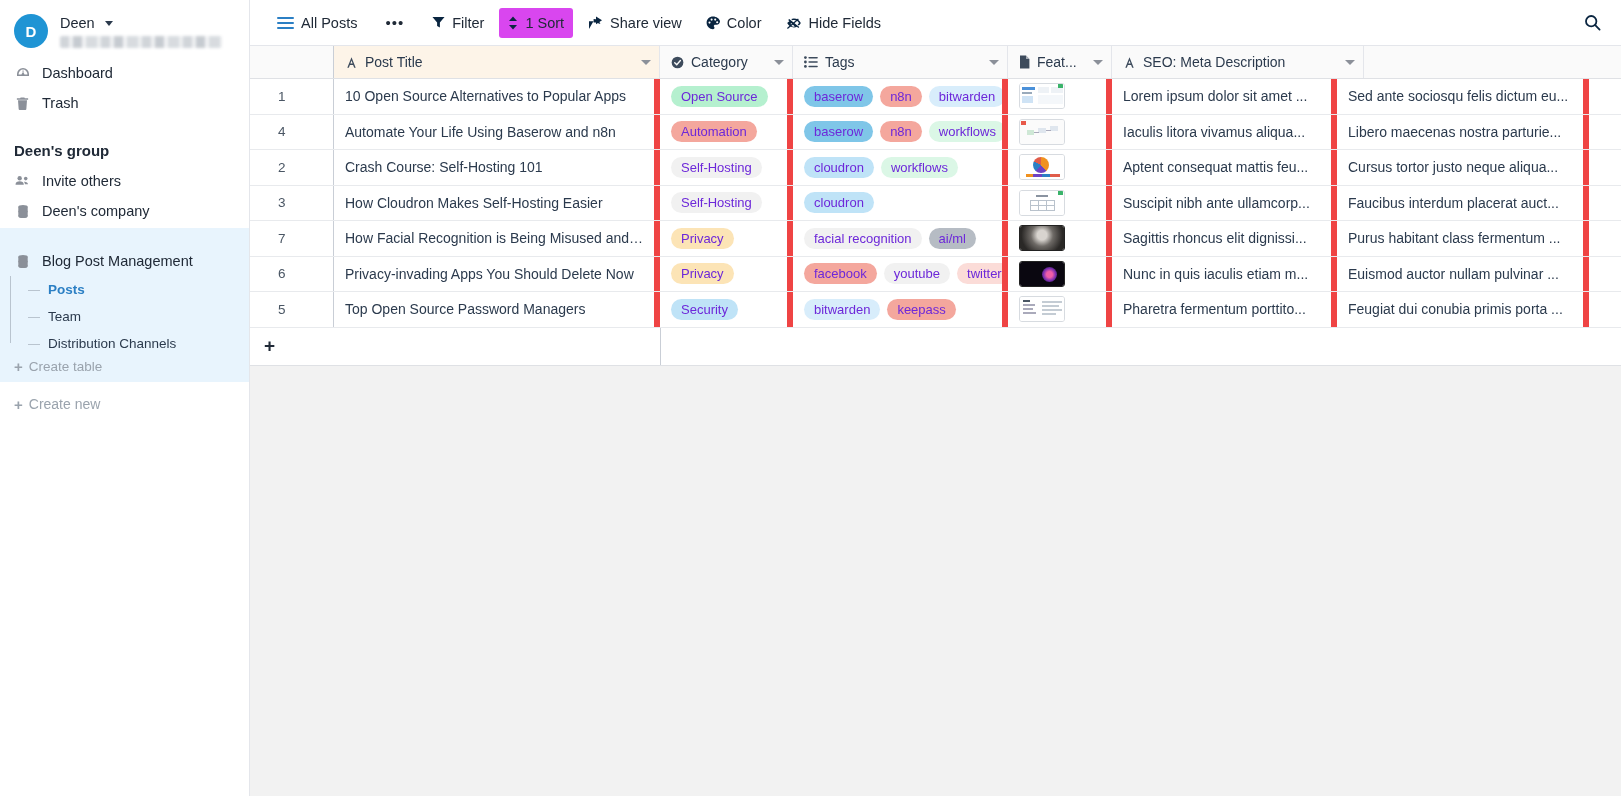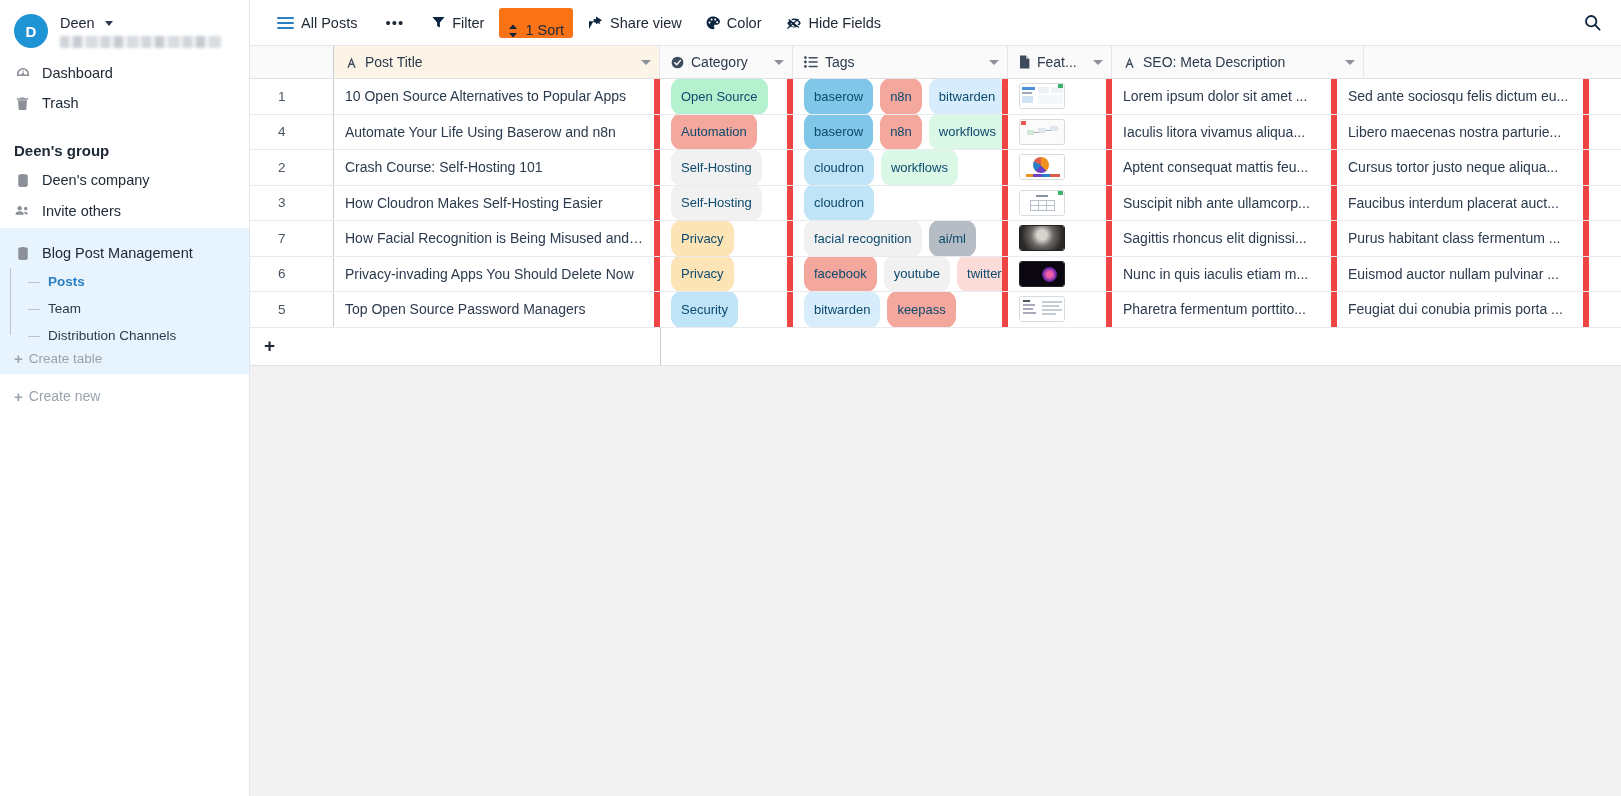--- a/index.html
+++ b/index.html
@@ -45,21 +45,21 @@
   }
   .nav-ico { width: 17px; display:flex; align-items:center; justify-content:center;
              color: #8b9099; flex: 0 0 17px; }
   .nav-ico svg { display: block; }
 
   .group-title {
     font-size: 15px; font-weight: bold; color: #202a37;
     padding: 8px 14px 6px 14px; margin-top: 16px;
   }
 
-  .db-block { background: #e8f4fd; padding: 10px 0 4px 0; margin-top: 2px; }
+  .db-block { background: #e8f4fd; padding: 18px 0 4px 0; margin-top: 2px; }
   .db-head { display:flex; align-items:center; gap:11px; padding: 7px 14px; font-size: 14.5px; cursor: pointer; }
   .tables { padding-left: 18px; position: relative; }
   .table-row-item {
     position: relative; font-size: 13.5px; color: #2b3a4d;
     padding: 6px 0 6px 30px; cursor: pointer;
   }
   .table-row-item.active { color: #2b7fc4; font-weight: bold; }
   .tables::before {
     content:""; position:absolute; left: 10px; top: 0; bottom: 14px;
     width: 1px; background: #b9c4cf;
@@ -85,21 +85,21 @@
   
   #toolbar {
     height: 46px; min-height: 46px; display: flex; align-items: center;
     padding: 0 14px 0 18px; border-bottom: 1px solid #e4e6eb; background: #fff;
   }
   .tb-btn {
     display:flex; align-items:center; gap: 7px; height: 30px;
     padding: 0 9px; margin-right: 6px; border-radius: 3px;
     font-size: 14.5px; color: #202a37; cursor: pointer; white-space: nowrap;
   }
-  .tb-btn.sorted { background: #f97316; align-items: flex-end; }
+  .tb-btn.sorted { background: #d946ef; }
   .tb-ico { display:flex; align-items:center; color:#0a2540; }
   .tb-ico.blue { color: #2b7fc4; }
   .tb-dots { color:#202a37; font-size: 15px; letter-spacing: 1px; padding: 0 4px; }
   .tb-spacer { flex: 1; }
   .search-btn { padding: 0 6px; cursor:pointer; display:flex; align-items:center; }
 
   
   #gridwrap { flex:1; position: relative; overflow: hidden; background: #f2f2f2; }
   #grid { position:absolute; inset:0; }
 
@@ -130,23 +130,23 @@
     font-size: 13.5px; color: #4a5664;
   }
   .cell {
     display:flex; align-items:center; padding: 0 10px 0 11px;
     border-right: 6px solid #ef4444; font-size: 14px; color: #2b3a4d;
     overflow: hidden; white-space: nowrap;
   }
   .cell .txt { overflow:hidden; text-overflow: ellipsis; white-space: nowrap; }
 
   .chip {
-    display:inline-flex; align-items:center; height: 37px;
+    display:inline-flex; align-items:center; height: 21px;
     padding: 0 10px; border-radius: 11px; font-size: 13px;
-    color: #0c4a6e; white-space: nowrap; flex: 0 0 auto;
+    color: #6d28d9; white-space: nowrap; flex: 0 0 auto;
   }
   .tags-cell { gap: 7px; }
 
   .thumb {
     width: 46px; height: 26px; border-radius: 3px; overflow:hidden;
     border: 1px solid #d7dbe0; position: relative; flex: 0 0 auto;
   }
   .thumb.dark { border-color: #222; }
 
   .addrow { display:flex; height: 38px; border-bottom: 1px solid #dfe1e5; background:#fff; }
@@ -195,42 +195,42 @@
     <div class="nav-item">
       <span class="nav-ico">
         <svg width="15" height="15" viewBox="0 0 16 16" fill="currentColor">
           <path d="M6 1.5h4l.5 1H14v1.4H2V2.5h3.5zM3.2 4.6h9.6l-.7 9.3a1 1 0 0 1-1 .9H4.9a1 1 0 0 1-1-.9z"></path>
         </svg>
       </span>
       <span>Trash</span>
     </div>
 
     <div class="group-title">Deen's group</div>
+
+    <div class="nav-item">
+      <span class="nav-ico">
+        <svg width="17" height="17" viewBox="0 0 18 18" fill="currentColor">
+          <circle cx="6" cy="6.6" r="2.3"></circle>
+            <circle cx="12.4" cy="7" r="1.9"></circle>
+          <path d="M1.6 13.4c0-2.3 2-3.5 4.4-3.5s4.4 1.2 4.4 3.5zM11.2 10.2c2 0 3.6 1 3.6 2.9h-3.2c0-1.1-.4-2.1-1.1-2.8z"></path>
+        </svg>
+      </span>
+      <span>Invite others</span>
+    </div>
 
     <div class="nav-item">
       <span class="nav-ico">
         <svg width="14" height="15" viewBox="0 0 14 16" fill="currentColor">
           <ellipse cx="7" cy="3" rx="5" ry="2"></ellipse>
             <ellipse cx="7" cy="8" rx="5" ry="2"></ellipse>
             <ellipse cx="7" cy="13" rx="5" ry="2"></ellipse>
           <rect x="2" y="3" width="10" height="10"></rect>
         </svg>
       </span>
       <span>Deen's company</span>
-    </div>
-
-    <div class="nav-item">
-      <span class="nav-ico">
-        <svg width="17" height="17" viewBox="0 0 18 18" fill="currentColor">
-          <circle cx="6" cy="6.6" r="2.3"></circle>
-            <circle cx="12.4" cy="7" r="1.9"></circle>
-          <path d="M1.6 13.4c0-2.3 2-3.5 4.4-3.5s4.4 1.2 4.4 3.5zM11.2 10.2c2 0 3.6 1 3.6 2.9h-3.2c0-1.1-.4-2.1-1.1-2.8z"></path>
-        </svg>
-      </span>
-      <span>Invite others</span>
     </div>
 
     <div class="db-block">
       <div class="db-head">
         <span class="nav-ico">
           <svg width="14" height="15" viewBox="0 0 14 16" fill="currentColor">
             <ellipse cx="7" cy="3" rx="5" ry="2"></ellipse>
               <ellipse cx="7" cy="8" rx="5" ry="2"></ellipse>
               <ellipse cx="7" cy="13" rx="5" ry="2"></ellipse>
             <rect x="2" y="3" width="10" height="10"></rect>

